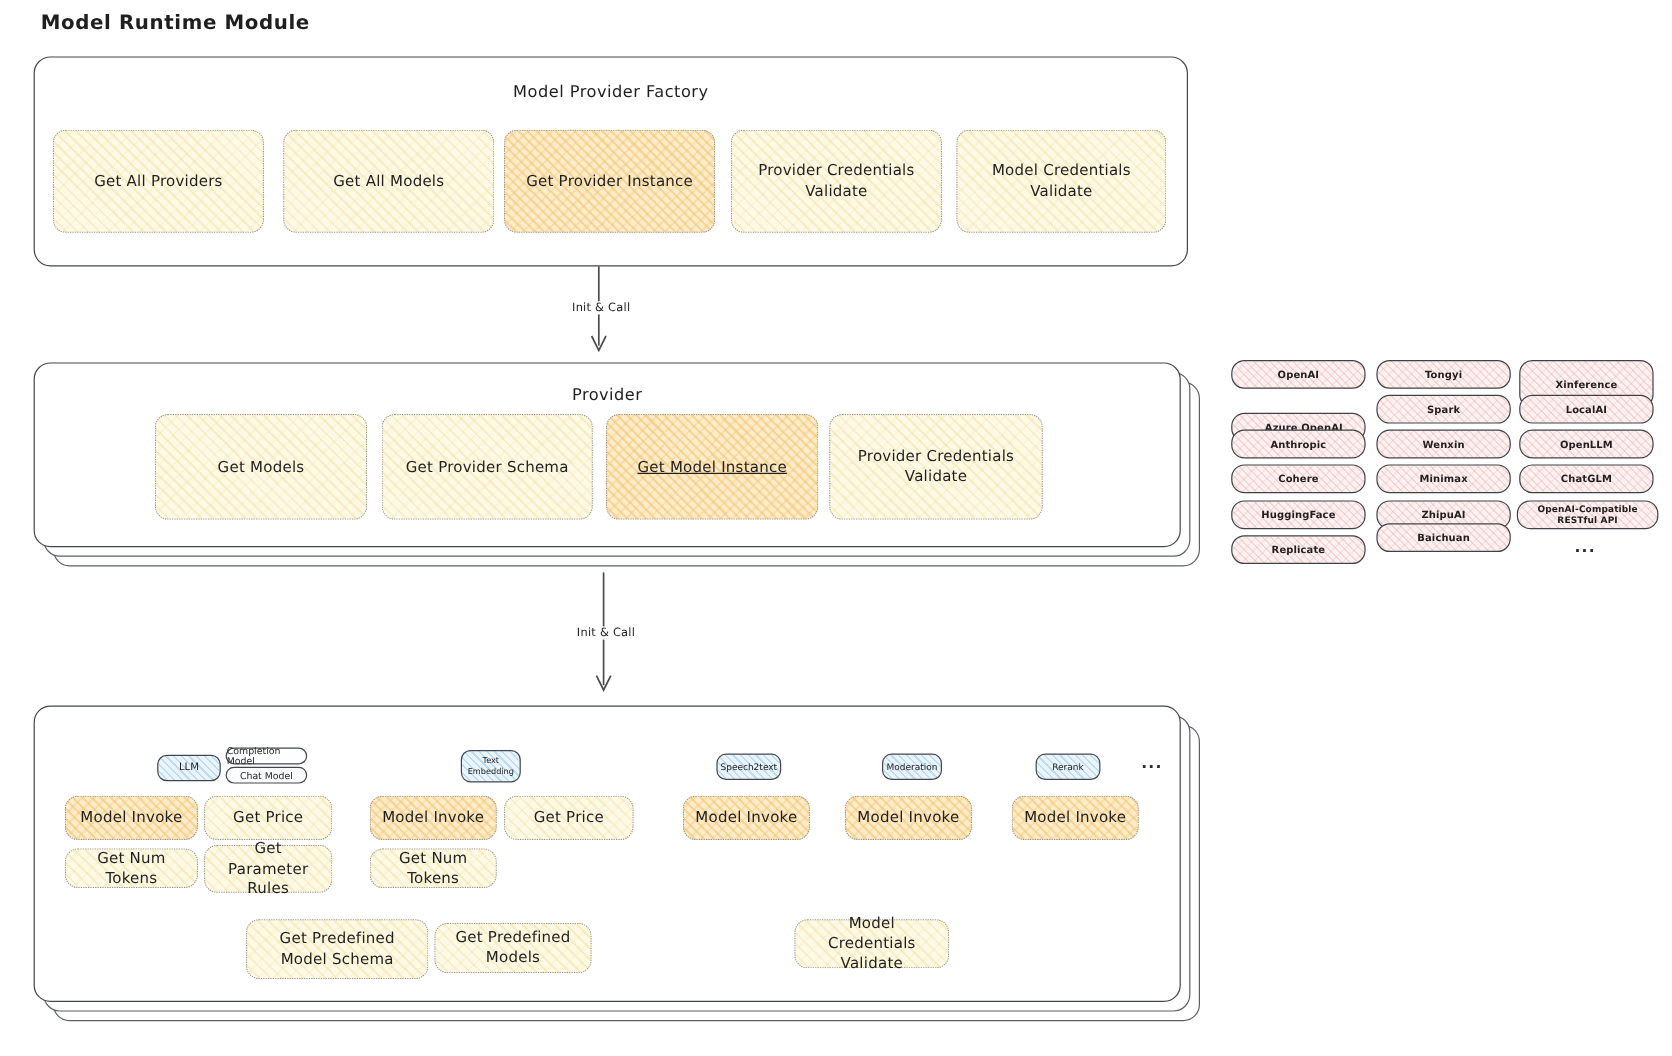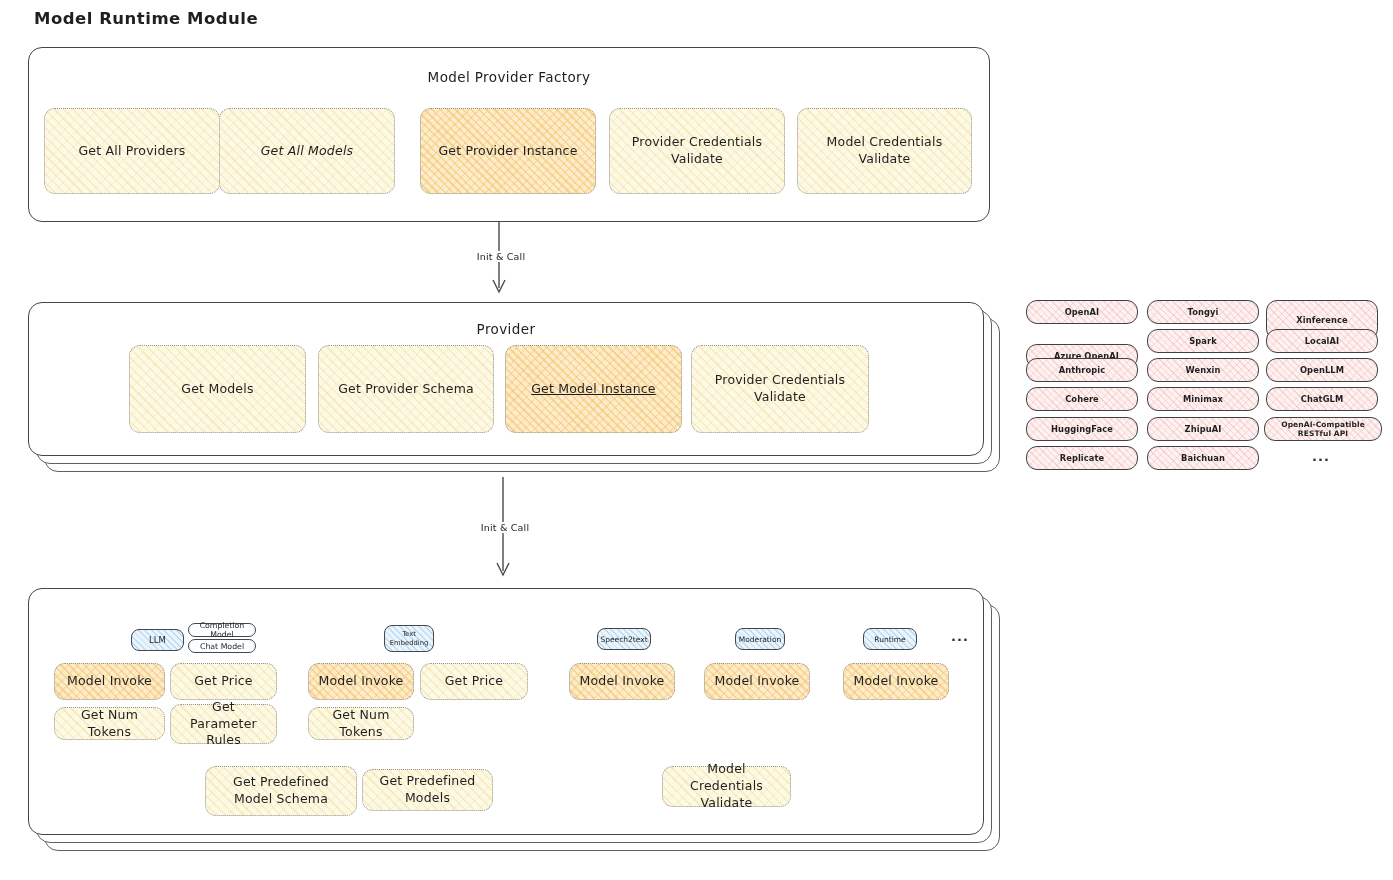--- a/index.html
+++ b/index.html
@@ -26,21 +26,21 @@
       repeating-linear-gradient(-45deg, rgba(245,193,100,.32) 0 1.6px, transparent 1.6px 7px),
       #fceccb;
   }
   .pill-blue{
     position:absolute;display:flex;align-items:center;justify-content:center;text-align:center;
     border:1.4px solid #43474c;border-radius:8px;font-size:7.5px;line-height:1.2;
     background:repeating-linear-gradient(45deg, rgba(140,190,230,.45) 0 1.3px, transparent 1.3px 4.5px),#eaf4fc;
     box-sizing:border-box;padding:1px 2px;
   }
   .pill-white{
-    position:absolute;display:flex;align-items:center;justify-content:center;text-align:center;
+    position:absolute;display:flex;align-items:center;justify-content:center;text-align:left;
     border:1.2px solid #43474c;border-radius:7px;font-size:7.8px;background:#fdfeff;box-sizing:border-box;
   }
   .pill-pink{
     position:absolute;display:flex;align-items:center;justify-content:center;text-align:center;
     border:1.3px solid #3e4247;border-radius:11px;font-size:8.3px;letter-spacing:.1px;
     background:
       repeating-linear-gradient(45deg, rgba(238,168,162,.40) 0 1.2px, transparent 1.2px 4.6px),
       repeating-linear-gradient(-45deg, rgba(238,168,162,.22) 0 1.2px, transparent 1.2px 6.5px),
       #fdf2f1;
     box-sizing:border-box;padding:1px 3px;font-weight:bold;
@@ -50,21 +50,21 @@
   svg.arrow{position:absolute;overflow:visible;}
 </style>
 </head>
 <body>
 
 <div class="main-title">Model Runtime Module</div>
 
 <div class="box" style="left:28px;top:47px;width:960px;height:173px;">
   <div class="box-title" style="top:21px;">Model Provider Factory</div>
   <div class="btn" style="left:15px;top:60px;width:176px;height:86px;">Get All Providers</div>
-  <div class="btn" style="left:190px;top:60px;width:176px;height:86px;font-style:italic;">Get All Models</div>
+  <div class="btn" style="left:207px;top:60px;width:176px;height:86px;">Get All Models</div>
   <div class="btn hl" style="left:391px;top:60px;width:176px;height:86px;">Get Provider Instance</div>
   <div class="btn" style="left:580px;top:60px;width:176px;height:86px;">Provider Credentials Validate</div>
   <div class="btn" style="left:768px;top:60px;width:175px;height:86px;">Model Credentials Validate</div>
 </div>
 
 <svg class="arrow" style="left:491px;top:222px;" width="16" height="74">
   <line x1="8" y1="0" x2="8" y2="66" stroke="#4a4a4a" stroke-width="1.4"></line>
   <polyline points="2,58 8,70 14,58" fill="none" stroke="#4a4a4a" stroke-width="1.4"></polyline>
 </svg>
 <div class="arrow-label" style="left:468px;top:251px;width:62px;">Init &amp; Call</div>
@@ -85,21 +85,21 @@
   <div class="pill-pink" style="left:0px;top:58px;width:112px;height:24px;">Anthropic</div>
   <div class="pill-pink" style="left:0px;top:87px;width:112px;height:24px;">Cohere</div>
   <div class="pill-pink" style="left:0px;top:117px;width:112px;height:24px;">HuggingFace</div>
   <div class="pill-pink" style="left:0px;top:146px;width:112px;height:24px;">Replicate</div>
 
   <div class="pill-pink" style="left:121px;top:0px;width:112px;height:24px;">Tongyi</div>
   <div class="pill-pink" style="left:121px;top:29px;width:112px;height:24px;">Spark</div>
   <div class="pill-pink" style="left:121px;top:58px;width:112px;height:24px;">Wenxin</div>
   <div class="pill-pink" style="left:121px;top:87px;width:112px;height:24px;">Minimax</div>
   <div class="pill-pink" style="left:121px;top:117px;width:112px;height:24px;">ZhipuAI</div>
-  <div class="pill-pink" style="left:121px;top:146px;width:112px;height:24px;">Baichuan</div>
+  <div class="pill-pink" style="left:121px;top:136px;width:112px;height:24px;">Baichuan</div>
 
   <div class="pill-pink" style="left:240px;top:0px;width:112px;height:40px;">Xinference</div>
   <div class="pill-pink" style="left:240px;top:29px;width:112px;height:24px;">LocalAI</div>
   <div class="pill-pink" style="left:240px;top:58px;width:112px;height:24px;">OpenLLM</div>
   <div class="pill-pink" style="left:240px;top:87px;width:112px;height:24px;">ChatGLM</div>
   <div class="pill-pink" style="left:238px;top:117px;width:118px;height:24px;font-size:7.5px;">OpenAI-Compatible RESTful API</div>
   <div class="dots" style="left:286px;top:149px;">...</div>
 </div>
 
 <svg class="arrow" style="left:495px;top:477px;" width="16" height="102">
@@ -111,21 +111,21 @@
 <div class="stackL" style="left:44px;top:604px;width:954px;height:245px;"></div>
 <div class="stackL" style="left:36px;top:596px;width:954px;height:245px;"></div>
 <div class="box" style="left:28px;top:588px;width:954px;height:245px;">
 
   <div class="pill-blue" style="left:102px;top:40px;width:53px;height:22px;font-size:8.5px;">LLM</div>
   <div class="pill-white" style="left:159px;top:34px;width:68px;height:14px;">Completion Model</div>
   <div class="pill-white" style="left:159px;top:50px;width:68px;height:14px;">Chat Model</div>
   <div class="pill-blue" style="left:355px;top:36px;width:50px;height:27px;font-size:6.8px;">Text Embedding</div>
   <div class="pill-blue" style="left:568px;top:39px;width:54px;height:22px;">Speech2text</div>
   <div class="pill-blue" style="left:706px;top:39px;width:50px;height:22px;">Moderation</div>
-  <div class="pill-blue" style="left:834px;top:39px;width:54px;height:22px;">Runtime</div>
+  <div class="pill-blue" style="left:834px;top:39px;width:54px;height:22px;">Rerank</div>
   <div class="dots" style="left:922px;top:40px;">...</div>
 
   <div class="btn hl" style="left:25px;top:74px;width:111px;height:37px;">Model Invoke</div>
   <div class="btn" style="left:141px;top:74px;width:107px;height:37px;">Get Price</div>
   <div class="btn hl" style="left:279px;top:74px;width:106px;height:37px;">Model Invoke</div>
   <div class="btn" style="left:391px;top:74px;width:108px;height:37px;">Get Price</div>
   <div class="btn hl" style="left:540px;top:74px;width:106px;height:37px;">Model Invoke</div>
   <div class="btn hl" style="left:675px;top:74px;width:106px;height:37px;">Model Invoke</div>
   <div class="btn hl" style="left:814px;top:74px;width:106px;height:37px;">Model Invoke</div>
 

